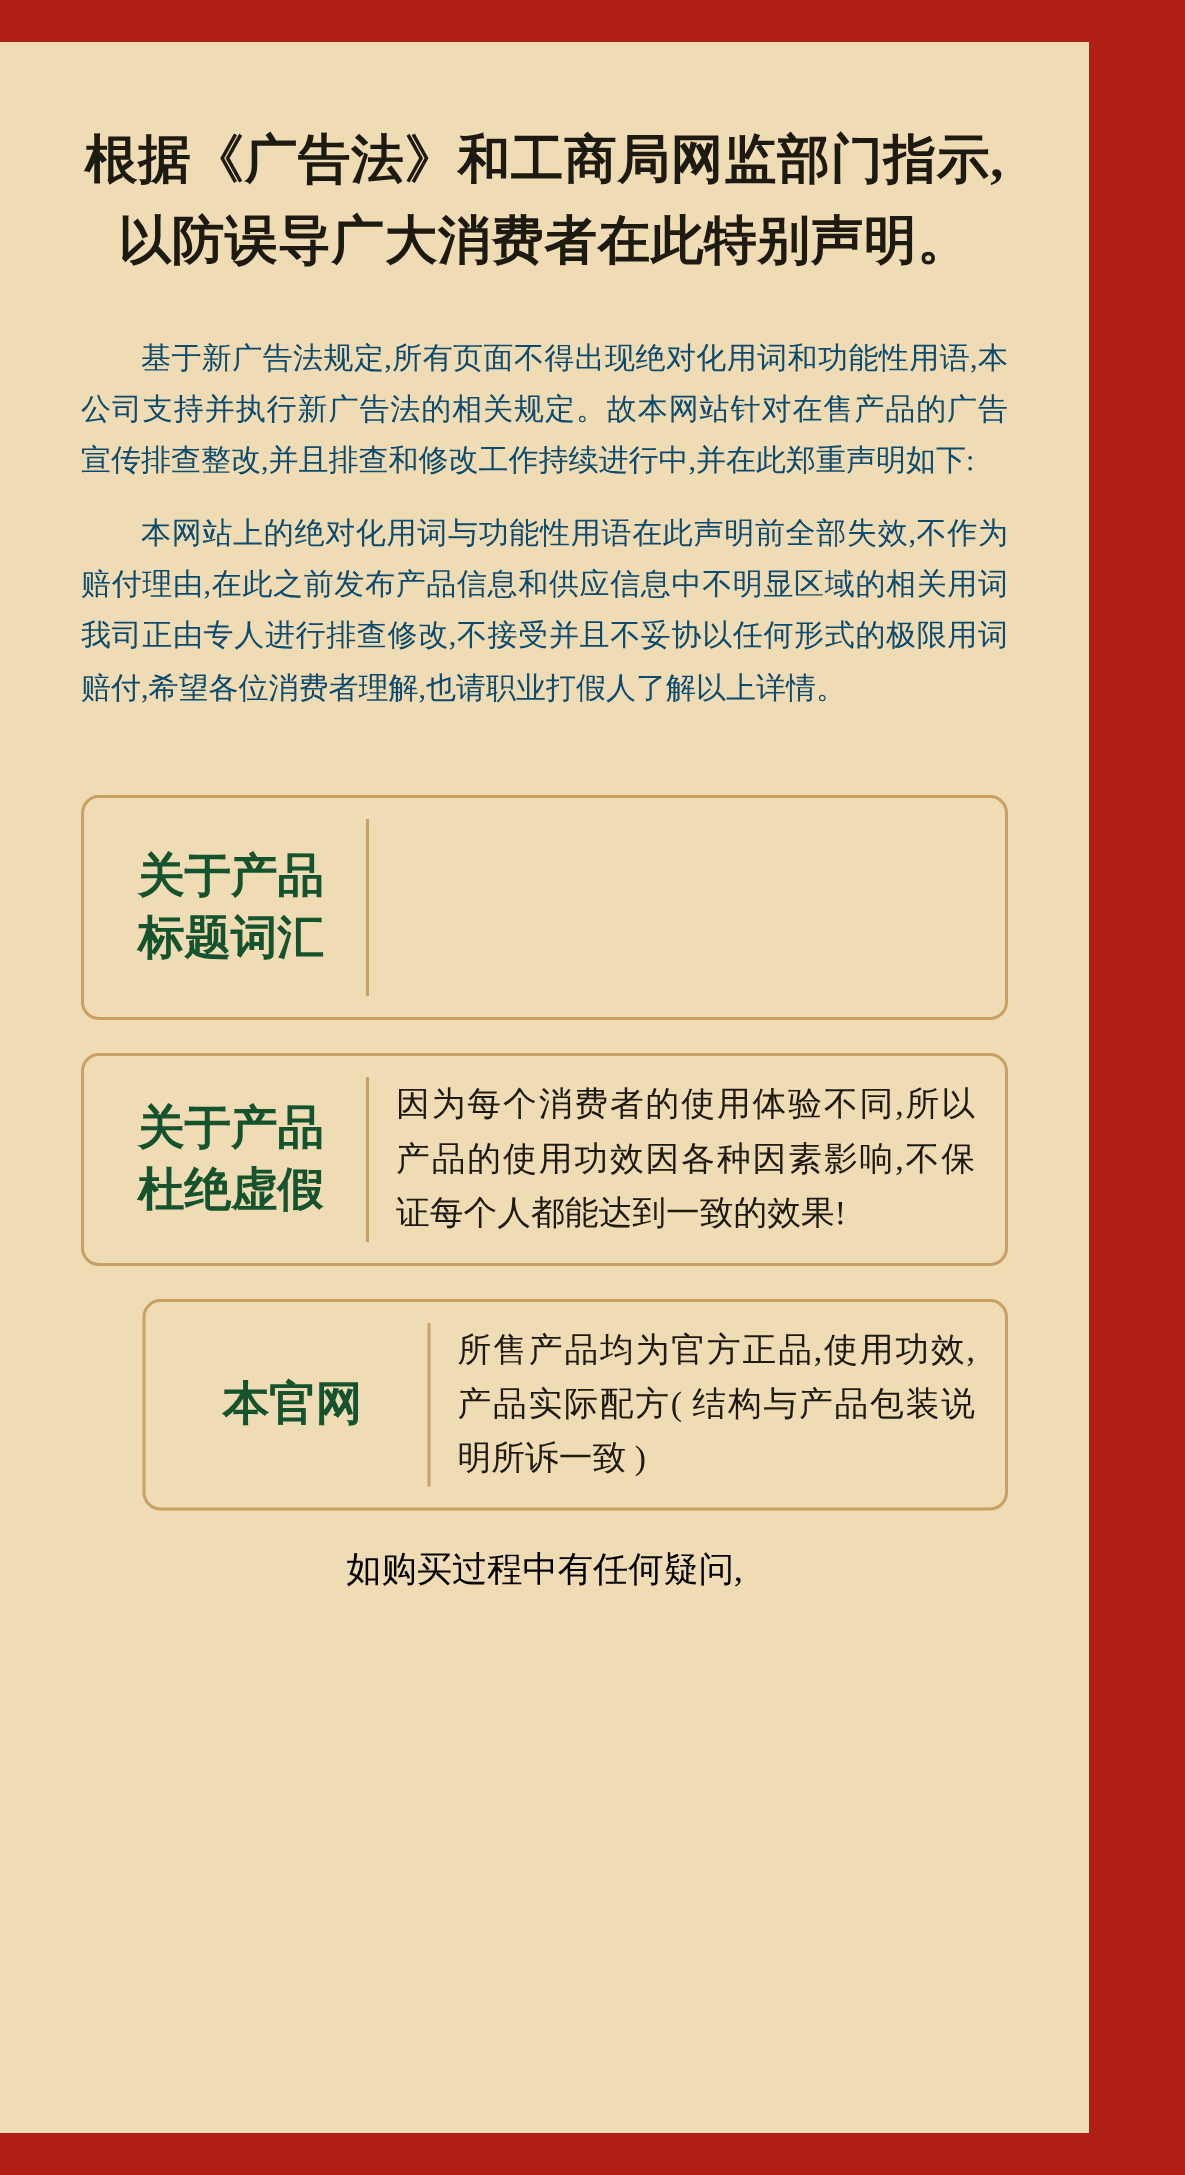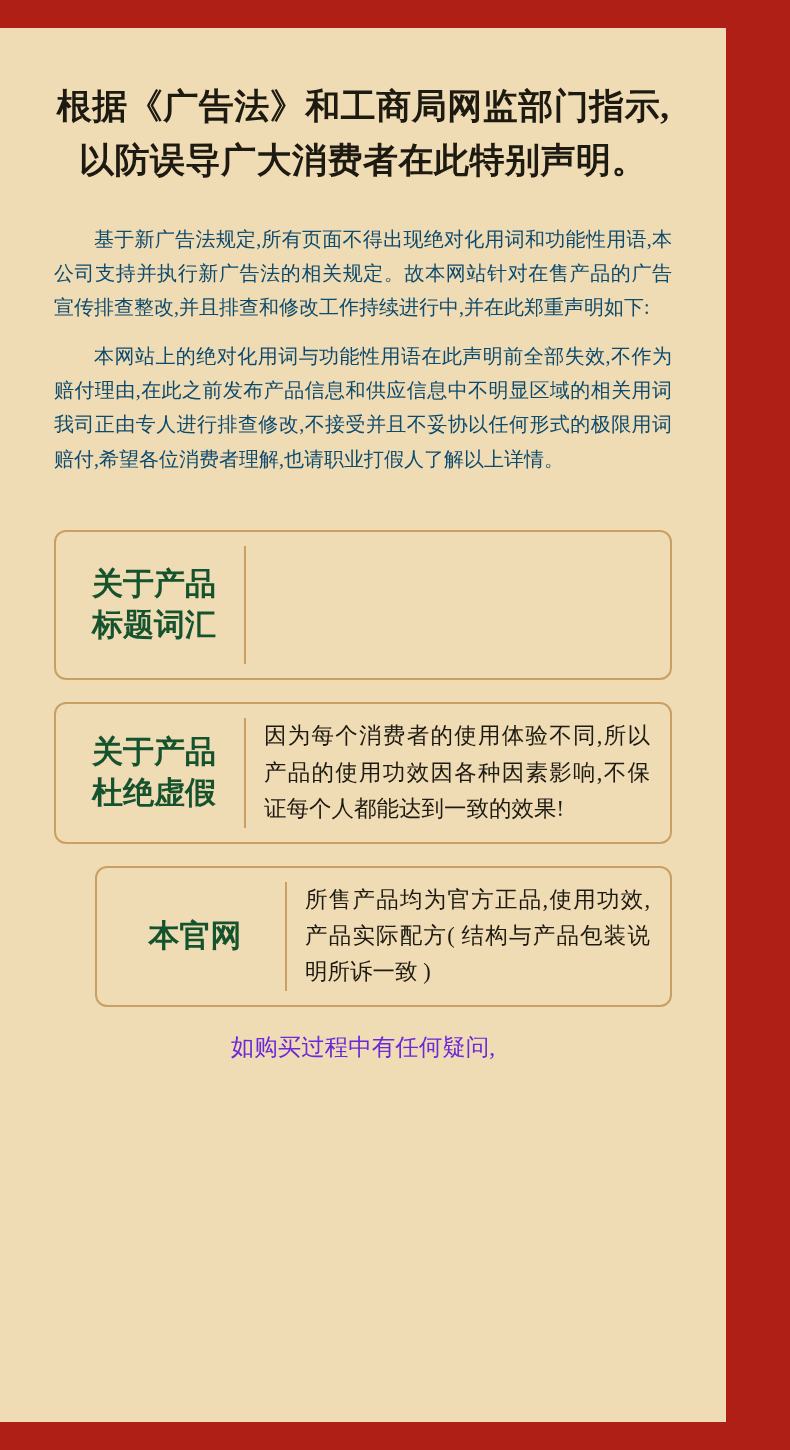--- a/index.html
+++ b/index.html
@@ -100,21 +100,21 @@
   .card.card3 {
     min-height: 138px;
     margin-left: 41px;
   }
   .card.card2 {
     min-height: 128px;
   }
   .footer {
     margin-top: 10px;
     text-align: center;
-    color: #6d28d9;
+    color: #000000;
     font-size: 23.5px;
     line-height: 1.58;
   }
   .footer div {
     white-space: nowrap;
   }
 </style>
 </head>
 <body>
 

